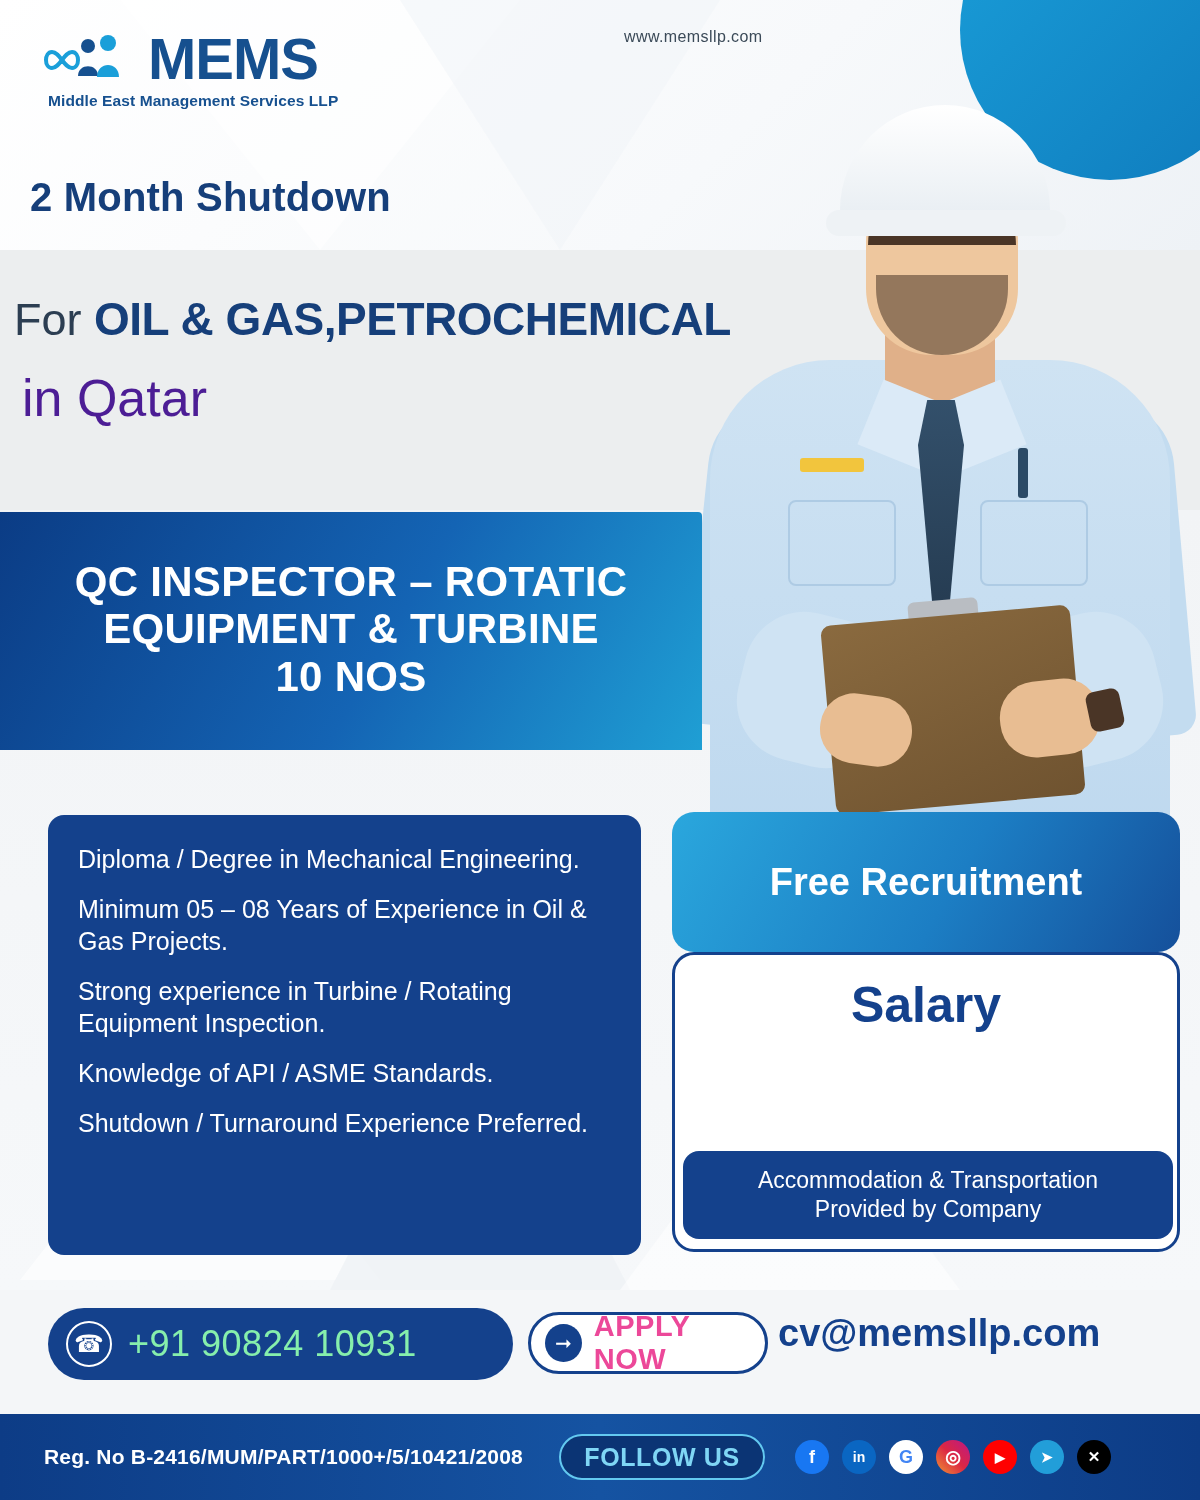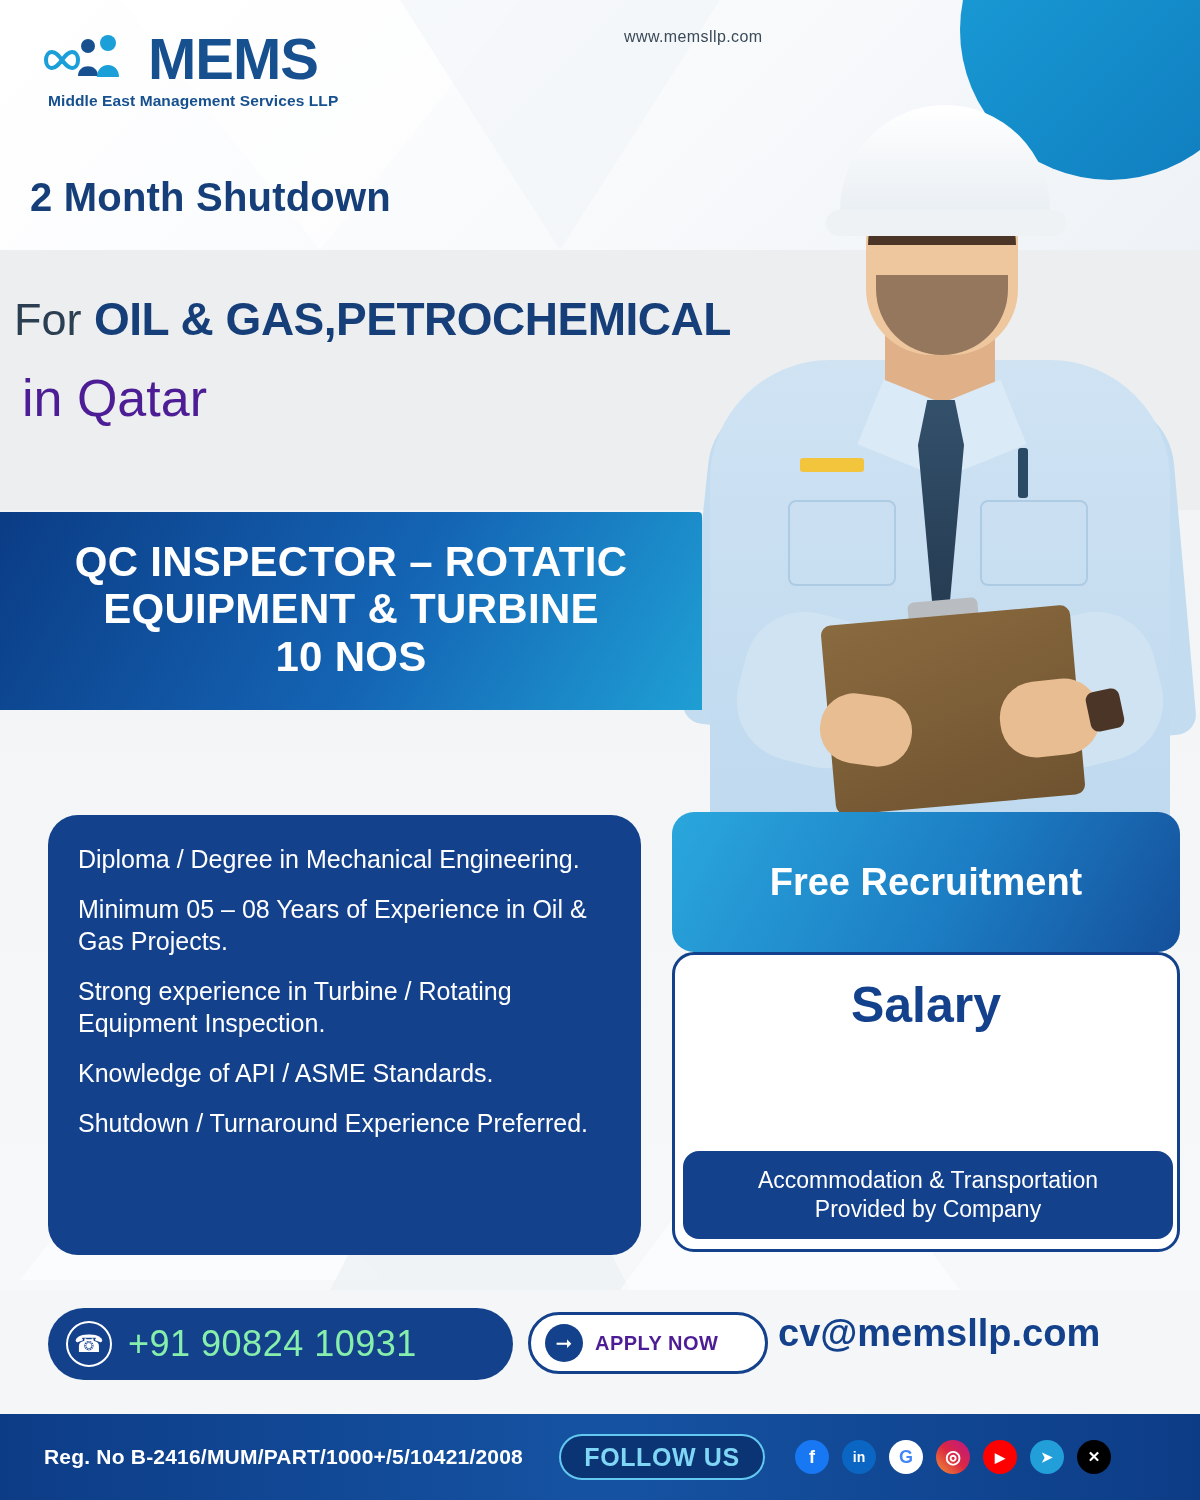--- a/index.html
+++ b/index.html
@@ -70,36 +70,36 @@
     font-size: 45px; color: #2c3e52; font-weight: 300;
   }
   .headline2 b { font-size: 46px; color: #163f7a; font-weight: bold; letter-spacing: -0.5px; }
   .headline3 {
     position: absolute; left: 22px; top: 368px;
     font-size: 52px; color: #4c1d95; font-weight: 300;
   }
 
   
   .job-banner {
-    position: absolute; left: 0; top: 512px; width: 702px; height: 198px;
+    position: absolute; left: 0; top: 512px; width: 702px; height: 238px;
     background: linear-gradient(120deg,#0b3c85 0%,#1464b4 55%,#1f9fd4 100%);
     border-top-right-radius: 4px;
     display: flex; flex-direction: column; align-items: center; justify-content: center;
     padding: 6px 20px 10px 20px;
   }
   .job-line {
     color: #ffffff; font-weight: bold; font-size: 42px; line-height: 1.12;
     text-align: center; letter-spacing: .3px;
   }
 
   
   .req-card {
     position: absolute; left: 48px; top: 815px; width: 593px; height: 440px;
     background: #14418c;
-    border-radius: 30px;
+    border-radius: 16px;
     padding: 28px 30px 20px 30px;
     color: #ffffff;
   }
   .req-item {
     font-size: 25px; line-height: 1.28; margin-bottom: 18px; color: #ffffff;
     font-weight: 300;
   }
 
   
   .free-card {
@@ -180,21 +180,21 @@
 
   .apply-pill {
     position: absolute; left: 528px; top: 1312px; width: 240px; height: 62px;
     background: #ffffff; border: 3px solid #14418c; border-radius: 31px;
     display: flex; align-items: center; gap: 12px; padding-left: 14px;
   }
   .apply-arrow {
     width: 38px; height: 38px; border-radius: 50%; background: #14418c;
     color: #fff; display: flex; align-items: center; justify-content: center; font-size: 20px;
   }
-  .apply-text { font-size: 20px; font-weight: bold; color: #4c1d95; letter-spacing: .5px; }
+  .apply-text { font-size: 29px; font-weight: bold; color: #ec4899; letter-spacing: .5px; }
 
   .email {
     position: absolute; left: 778px; top: 1312px;
     font-size: 38px; font-weight: bold; color: #14418c;
   }
 
   
   .footer {
     position: absolute; left: 0; bottom: 0; width: 1200px; height: 86px;
     background: linear-gradient(90deg,#0d3c86 0%,#1553a2 50%,#0d3c86 100%);

